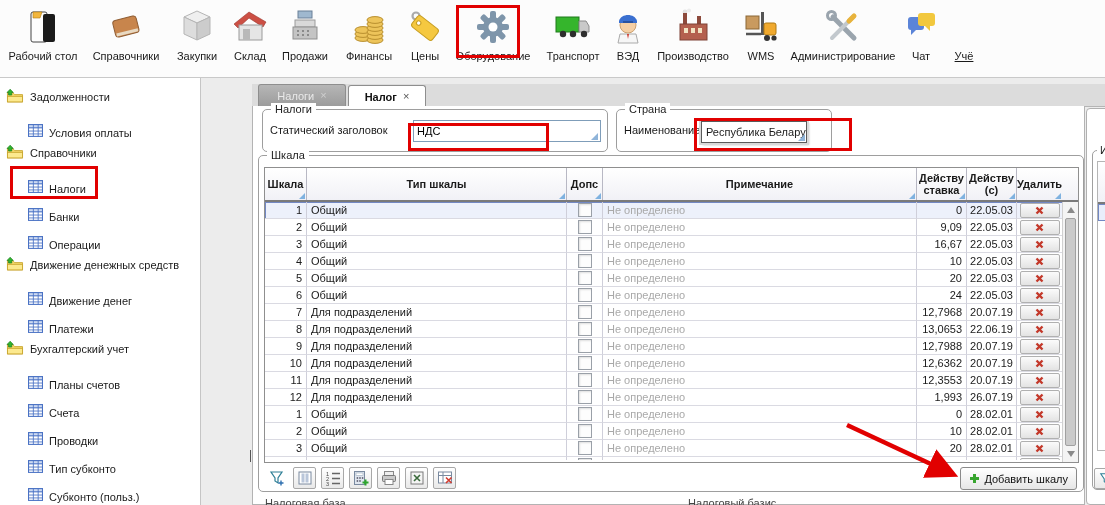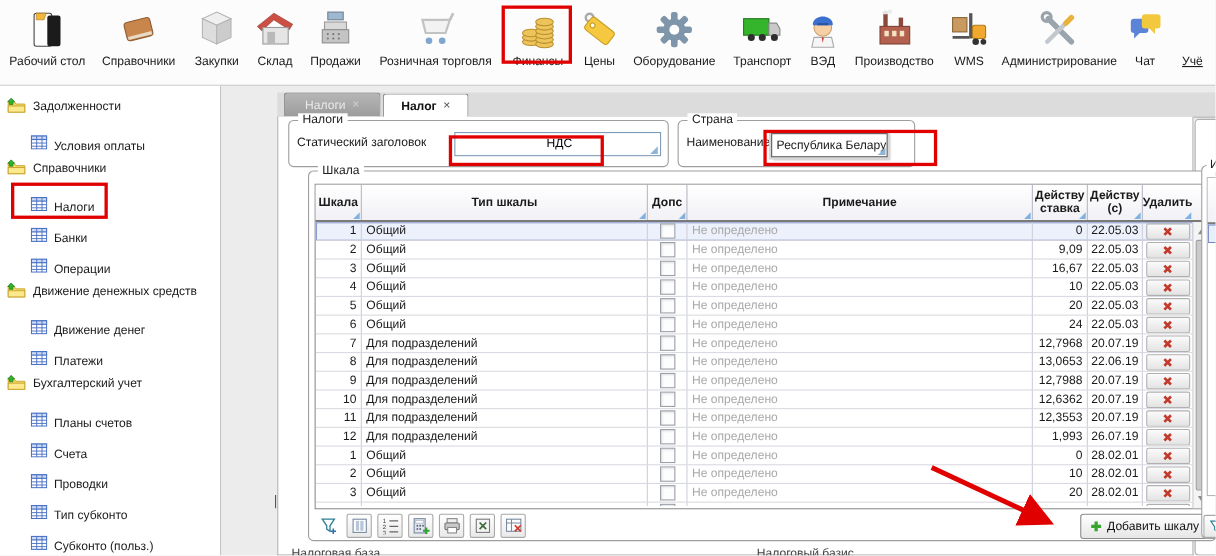--- a/index.html
+++ b/index.html
@@ -164,31 +164,20 @@
           <circle cx="13" cy="24" r="1" fill="#777"></circle>
           <circle cx="18" cy="24" r="1" fill="#777"></circle>
           <circle cx="23" cy="24" r="1" fill="#777"></circle>
           <circle cx="13" cy="28" r="1" fill="#777"></circle>
           <circle cx="18" cy="28" r="1" fill="#777"></circle>
           <circle cx="23" cy="28" r="1" fill="#777"></circle>
         </svg>
       </div>
       <div class="tb-label">Продажи</div>
     </div>
-    <div class="tb-item" style="width: 112px;">
-      <div class="tb-icon">
-        <svg viewBox="0 0 40 40">
-          <path d="M33 11 L36 5" stroke="#c2c2c2" stroke-width="2.5" fill="none"></path>
-          <path d="M8 11 H33 L29 23 H11 Z" fill="#f2f2f2" stroke="#c2c2c2" stroke-width="2"></path>
-          <circle cx="14" cy="30" r="3" fill="#7fa6cf"></circle>
-          <circle cx="26" cy="30" r="3" fill="#7fa6cf"></circle>
-        </svg>
-      </div>
-      <div class="tb-label">Розничная торговля</div>
-    </div>
     <div class="tb-item" style="width: 58px;">
       <div class="tb-icon">
         <svg viewBox="0 0 40 40">
           <g fill="#edc45a" stroke="#b98f2e">
             <ellipse cx="14" cy="31" rx="8" ry="3.4"></ellipse>
             <ellipse cx="14" cy="27" rx="8" ry="3.4"></ellipse>
             <ellipse cx="14" cy="23" rx="8" ry="3.4"></ellipse>
             <ellipse cx="26" cy="33" rx="8" ry="3.4"></ellipse>
             <ellipse cx="26" cy="29" rx="8" ry="3.4"></ellipse>
             <ellipse cx="26" cy="25" rx="8" ry="3.4"></ellipse>
@@ -443,34 +432,34 @@
     <span class="tab-close">×</span>
   </div>
 </div>
 
 <div class="main-panel"></div>
 <div class="right-bg"></div>
 
 <div class="groupbox" style="left:262px;top:109px;width:346px;height:43px;">
   <div class="legend">Налоги</div>
   <div class="fld-label">Статический заголовок</div>
-  <input class="win-input" style="left: 150px; top: 10px; width: 188px; text-align: center;" value="НДС">
+  <input class="win-input" style="left: 150px; top: 10px; width: 188px;" value="НДС">
   <div class="corner" style="right:9px;bottom:11px;"></div>
 </div>
 
 <div class="groupbox" style="left:616px;top:109px;width:216px;height:43px;">
   <div class="legend">Страна</div>
   <div class="fld-label">Наименование</div>
   <div class="country-btn" style="left:84px;top:11px;width:106px;">
     <span>Республика Белару</span>
     <div class="corner"></div>
   </div>
 </div>
 
-<div class="groupbox" style="left:258px;top:155px;width:826px;height:337px;margin-left:22px;">
+<div class="groupbox" style="left:258px;top:155px;width:826px;height:337px;">
   <div class="legend">Шкала</div>
   <div class="scale-table">
     <div class="thead" id="scale-thead">
         <div class="th">
           <span>Шкала</span>
           <div class="sort-corner"></div>
         </div>
         <div class="th">
           <span>Тип шкалы</span>
           <div class="sort-corner"></div>

